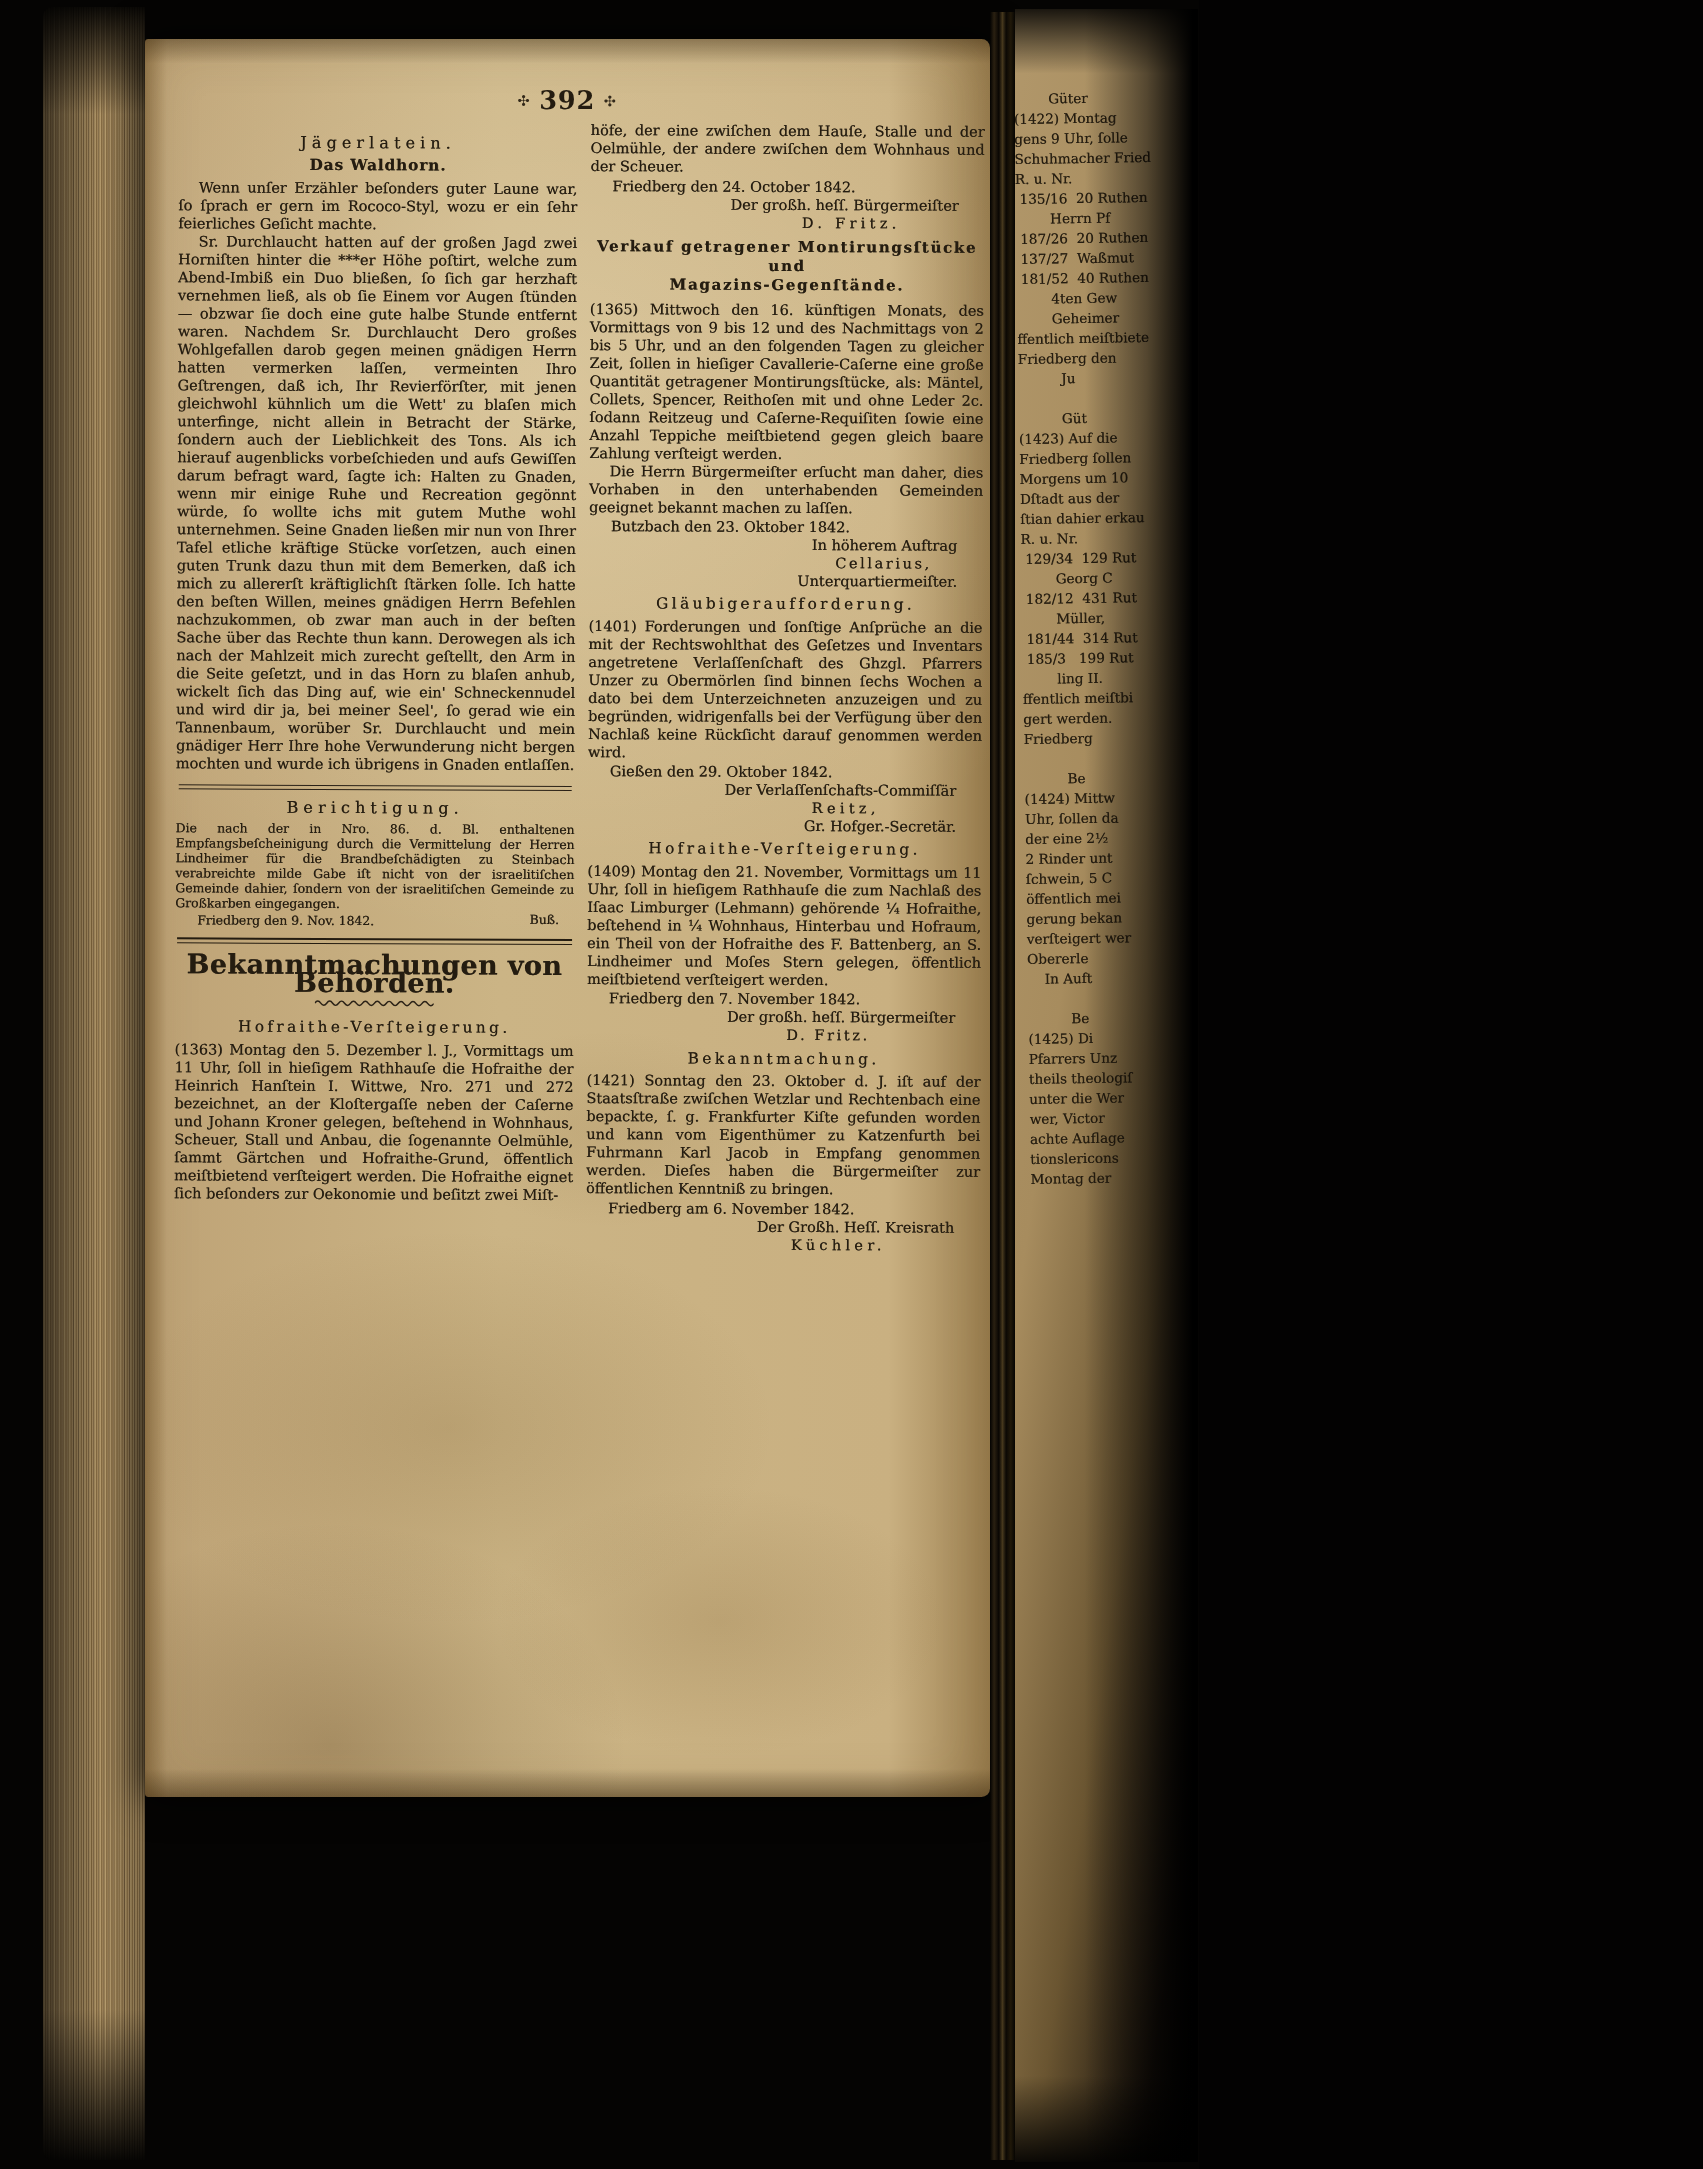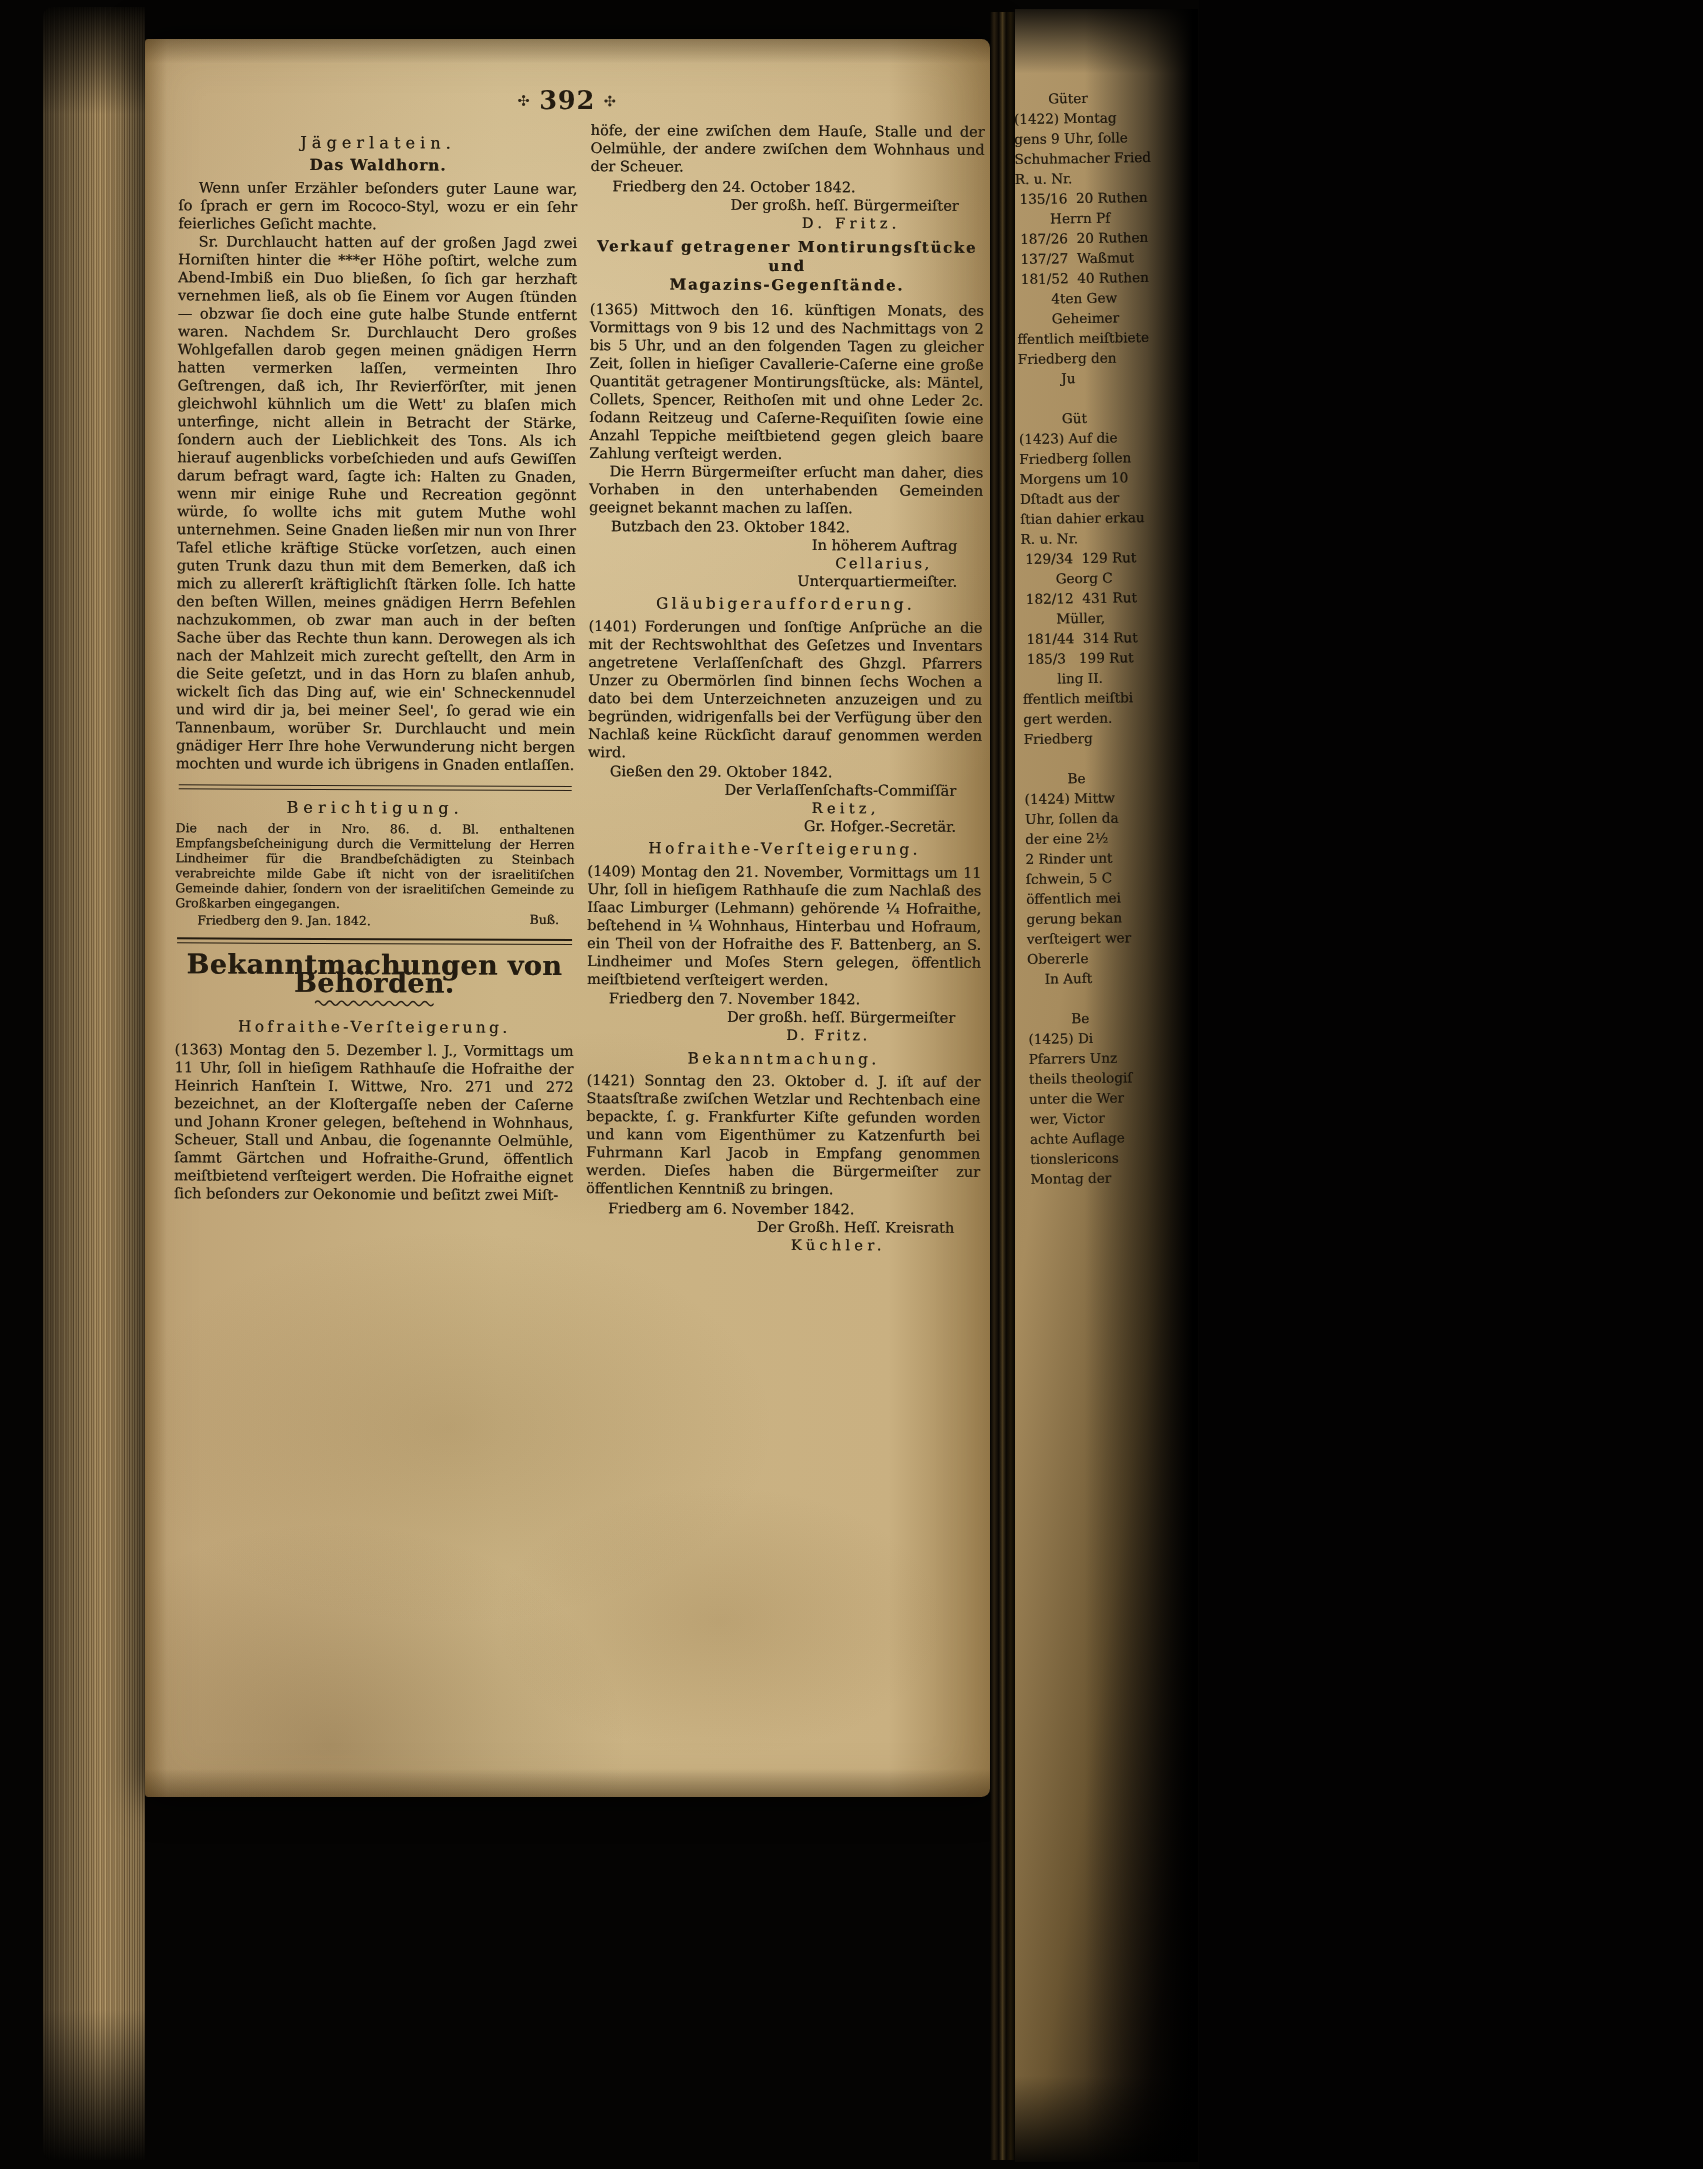--- a/index.html
+++ b/index.html
@@ -92,21 +92,21 @@
       <h2 class="h-spaced">Jägerlatein.</h2>
       <h3 class="h-sub">Das Waldhorn.</h3>
       <p class="indent">Wenn unſer Erzähler beſonders guter Laune war, ſo ſprach er gern im Rococo-Styl, wozu er ein ſehr feierliches Geſicht machte.</p>
       <p class="indent">Sr. Durchlaucht hatten auf der großen Jagd zwei Horniſten hinter die ***er Höhe poſtirt, welche zum Abend-Imbiß ein Duo bließen, ſo ſich gar herzhaft vernehmen ließ, als ob ſie Einem vor Augen ſtünden — obzwar ſie doch eine gute halbe Stunde entfernt waren.  Nachdem Sr. Durchlaucht Dero großes Wohlgefallen darob gegen meinen gnädigen Herrn hatten vermerken laſſen, vermeinten Ihro Geſtrengen, daß ich, Ihr Revierförſter, mit jenen gleichwohl kühnlich um die Wett' zu blaſen mich unterfinge, nicht allein in Betracht der Stärke, ſondern auch der Lieblichkeit des Tons.  Als ich hierauf augenblicks vorbeſchieden und aufs Gewiſſen darum befragt ward, ſagte ich: Halten zu Gnaden, wenn mir einige Ruhe und Recreation gegönnt würde, ſo wollte ichs mit gutem Muthe wohl unternehmen. Seine Gnaden ließen mir nun von Ihrer Tafel etliche kräftige Stücke vorſetzen, auch einen guten Trunk dazu thun mit dem Bemerken, daß ich mich zu allererſt kräftiglichſt ſtärken ſolle.  Ich hatte den beſten Willen, meines gnädigen Herrn Befehlen nachzukommen, ob zwar man auch in der beſten Sache über das Rechte thun kann.  Derowegen als ich nach der Mahlzeit mich zurecht geſtellt, den Arm in die Seite geſetzt, und in das Horn zu blaſen anhub, wickelt ſich das Ding auf, wie ein' Schneckennudel und wird dir ja, bei meiner Seel', ſo gerad wie ein Tannenbaum, worüber Sr. Durchlaucht und mein gnädiger Herr Ihre hohe Verwunderung nicht bergen mochten und wurde ich übrigens in Gnaden entlaſſen.</p>
 
       <div class="rule-double"></div>
 
       <h2 class="h-spaced">Berichtigung.</h2>
       <p class="small">Die nach der in Nro. 86. d. Bl. enthaltenen Empfangsbeſcheinigung durch die Vermittelung der Herren Lindheimer für die Brandbeſchädigten zu Steinbach verabreichte milde Gabe iſt nicht von der israelitiſchen Gemeinde dahier, ſondern von der israelitiſchen Gemeinde zu Großkarben eingegangen.</p>
       <div class="small split-row">
-        <span class="dateline">Friedberg den 9. Jan. 1842.</span>
+        <span class="dateline">Friedberg den 9. Nov. 1842.</span>
         <span>Buß.</span>
       </div>
 
       <div class="rule-heavy"></div>
 
       <h1 class="h-big">Bekanntmachungen von Behörden.</h1>
       <div class="squiggle">
         <svg width="119" height="8.5" viewBox="0 0 140 10">
             <path d="M0,5 Q3.5,0 7,5 T14,5 T21,5 T28,5 T35,5 T42,5 T49,5 T56,5 T63,5 T70,5 T77,5 T84,5 T91,5 T98,5 T105,5 T112,5 T119,5 T126,5 T133,5 T140,5" fill="none" stroke="#2a2116" stroke-width="1.7"></path>
           </svg>

